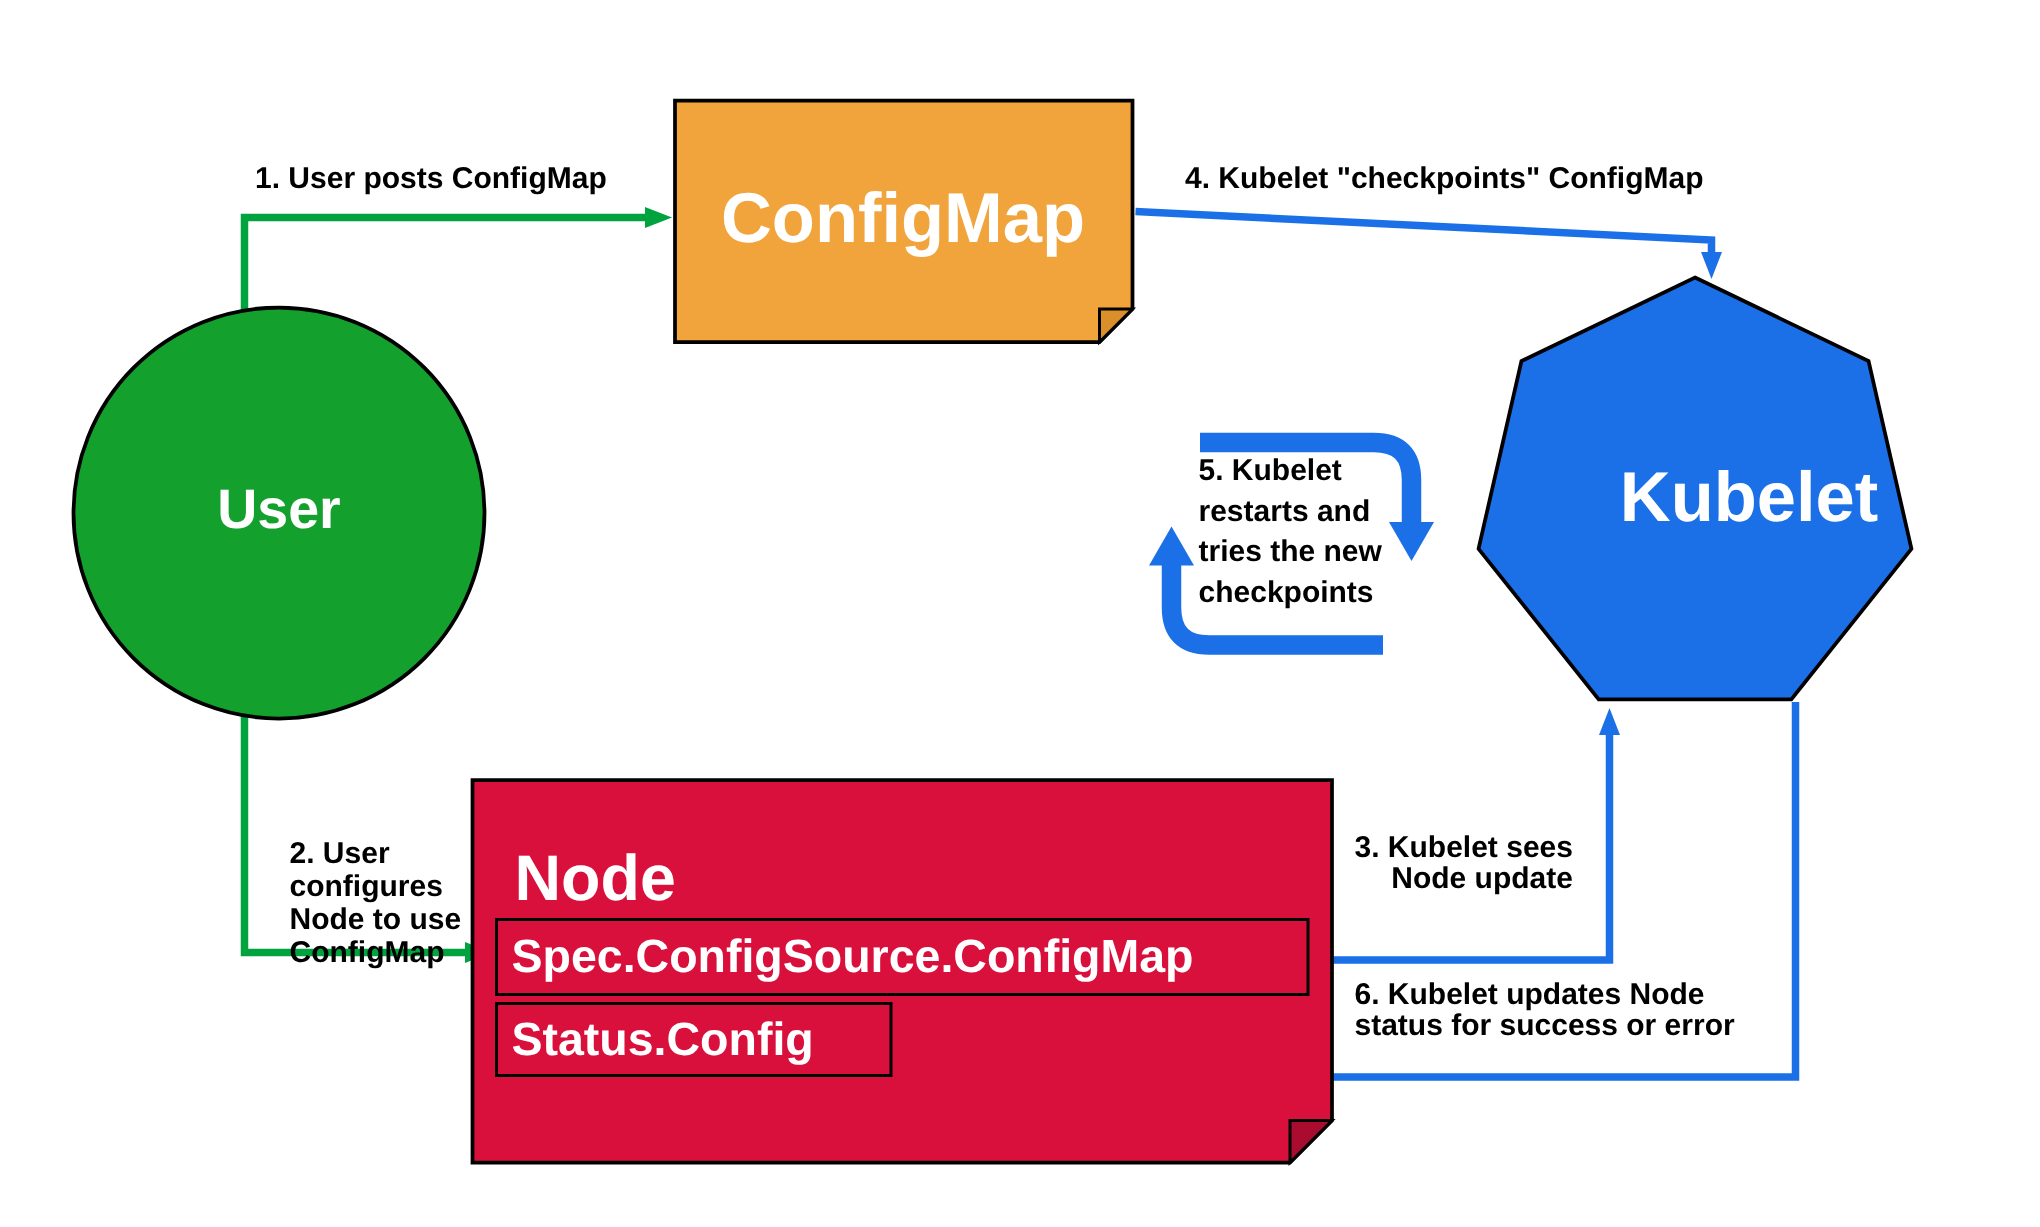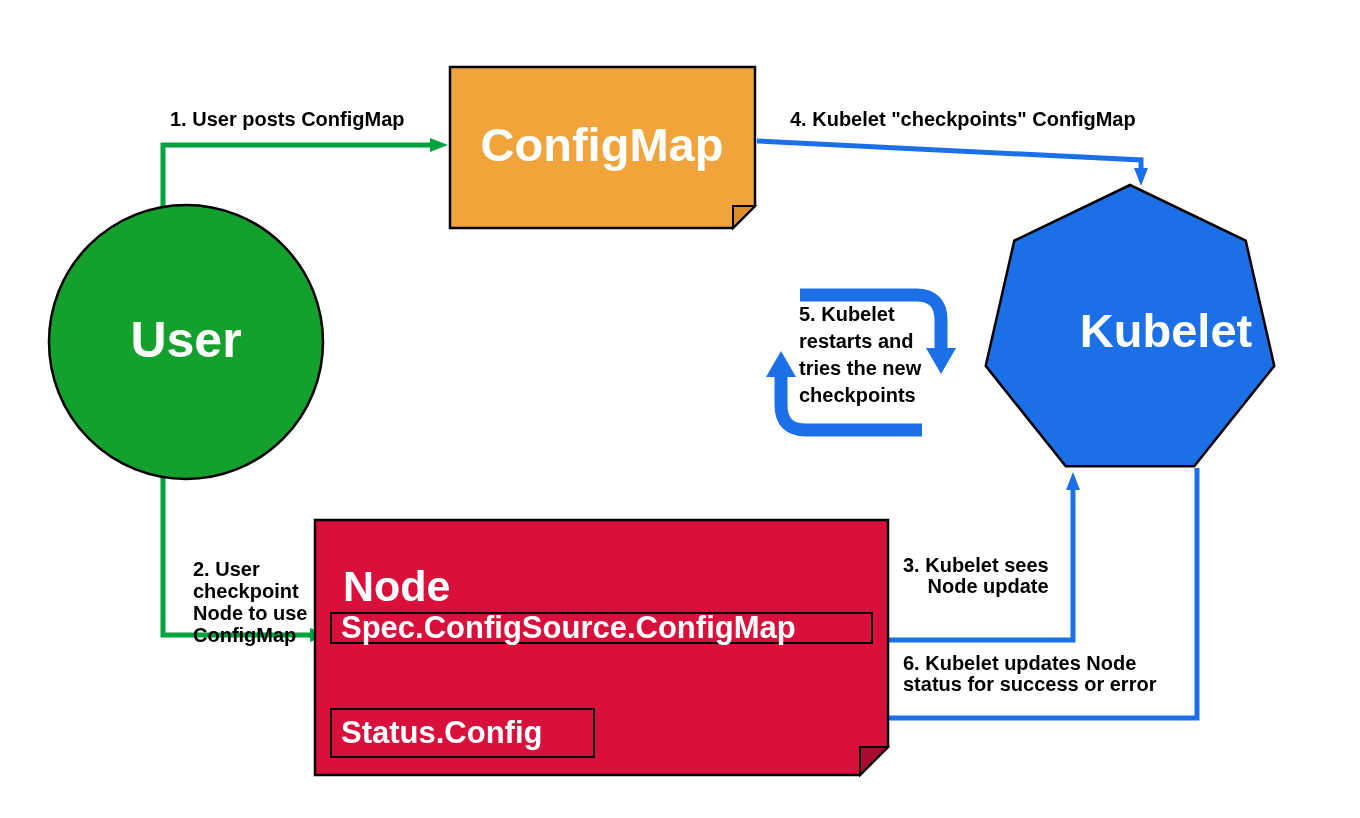--- a/index.html
+++ b/index.html
@@ -50,26 +50,26 @@
     border: 2.5px solid #000000;
     display: flex;
     align-items: center;
     padding-left: 9px;
     color: #ffffff;
     font-weight: bold;
     font-size: 31px;
     white-space: nowrap;
     box-sizing: border-box;
   }
-  #user-label      { left: 186px;  top: 342px; font-size: 50px; }
+  #user-label      { left: 186px;  top: 342px; font-size: 37px; }
   #configmap-label { left: 602px;  top: 147px; font-size: 47px; }
   #kubelet-label   { left: 1130px; top: 333px; font-size: 47px; margin-left: 36px; }
   #node-title      { left: 343px;  top: 528px; font-size: 43px; margin-top: 34px; }
-  #spec-box        { left: 330px;  top: 612px; width: 543px; height: 32px; }
-  #status-box      { left: 330px;  top: 708px; width: 265px; height: 50px; }
+  #spec-box        { left: 330px;  top: 612px; width: 543px; height: 52px; }
+  #status-box      { left: 330px;  top: 668px; width: 265px; height: 50px; }
   #step1-label     { left: 170px;  top: 109px; }
   #step4-label     { left: 790px;  top: 109px; }
   #step2-label     { left: 193px;  top: 520px; line-height: 22px; margin-top: 38px; }
   #step3-label     { left: 903px;  top: 555px; text-align: right; }
   #step5-label     { left: 799px;  top: 301px; line-height: 27px; }
   #step6-label     { left: 903px;  top: 653px; }
 </style>
 </head>
 <body>
 
@@ -132,21 +132,21 @@
     </div>
 
     <div class="field-box" id="status-box">
       <span>Status.Config</span>
     </div>
 
     <div class="step-label" id="step1-label">1. User posts ConfigMap</div>
 
     <div class="step-label" id="step2-label">
       <div>2. User</div>
-      <div>checkpoint</div>
+      <div>configures</div>
       <div>Node to use</div>
       <div>ConfigMap</div>
     </div>
 
     <div class="step-label" id="step3-label">
       <div>3. Kubelet sees</div>
       <div>Node update</div>
     </div>
 
     <div class="step-label" id="step4-label">4. Kubelet "checkpoints" ConfigMap</div>

